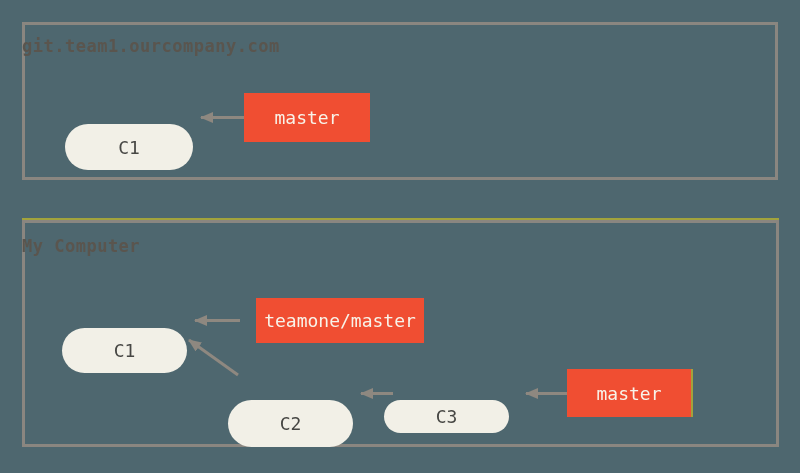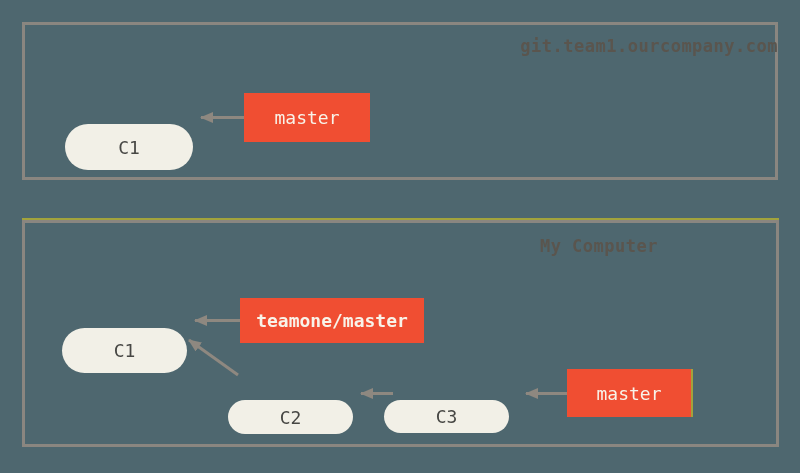--- a/index.html
+++ b/index.html
@@ -23,21 +23,21 @@
     font-family: "DejaVu Sans Mono", "Liberation Mono", monospace;
     overflow: hidden;
   }
   .group-box {
     position: absolute;
     border: 3px solid var(--box-border);
     background: transparent;
   }
   .group-title {
     position: absolute;
-    text-align: right;
+    text-align: left;
     font-size: 17px;
     font-weight: bold;
     color: var(--title-text);
     letter-spacing: 0.5px;
   }
   .commit-node {
     position: absolute;
     background: var(--node-fill);
     border-radius: 24px;
     display: flex;
@@ -83,23 +83,23 @@
   <div class="group-title" style="left:22px; top:36px; width:756px;">git.team1.ourcompany.com</div>
 
   <div class="commit-node" style="left:65px; top:94px; width:128px; height:46px;">C1</div>
   <div class="branch-label" style="left:244px; top:93px; width:126px; height:49px;">master</div>
 
   <div class="group-box" style="left:22px; top:220px; width:757px; height:227px;"></div>
   <div class="accent-h" style="left:22px; top:218px; width:757px;"></div>
   <div class="group-title" style="left:22px; top:236px; width:636px;">My Computer</div>
 
   <div class="commit-node" style="left:62px; top:298px; width:125px; height:45px;">C1</div>
-  <div class="branch-label" style="left:240px; top:298px; width:184px; height:45px;font-weight:bold;">teamone/master</div>
+  <div class="branch-label" style="left:256px; top:298px; width:168px; height:45px;">teamone/master</div>
 
-  <div class="commit-node" style="left:228px; top:370px; width:125px; height:34px;">C2</div>
+  <div class="commit-node" style="left:228px; top:370px; width:125px; height:47px;">C2</div>
   <div class="commit-node" style="left:384px; top:370px; width:125px; height:33px;">C3</div>
   <div class="branch-label" style="left:567px; top:369px; width:124px; height:48px;">master</div>
   <div class="accent-v" style="left:691px; top:369px; height:48px;"></div>
 
   <svg class="arrows" width="800" height="473" viewBox="0 0 800 473" aria-hidden="true">
     <defs>
       <marker id="ah" markerUnits="userSpaceOnUse" markerWidth="15" markerHeight="13" refX="12" refY="5.5" orient="auto">
         <path d="M0,0 L13,5.5 L0,11 Z" fill="var(--arrow, #8e8880)"></path>
       </marker>
     </defs>

